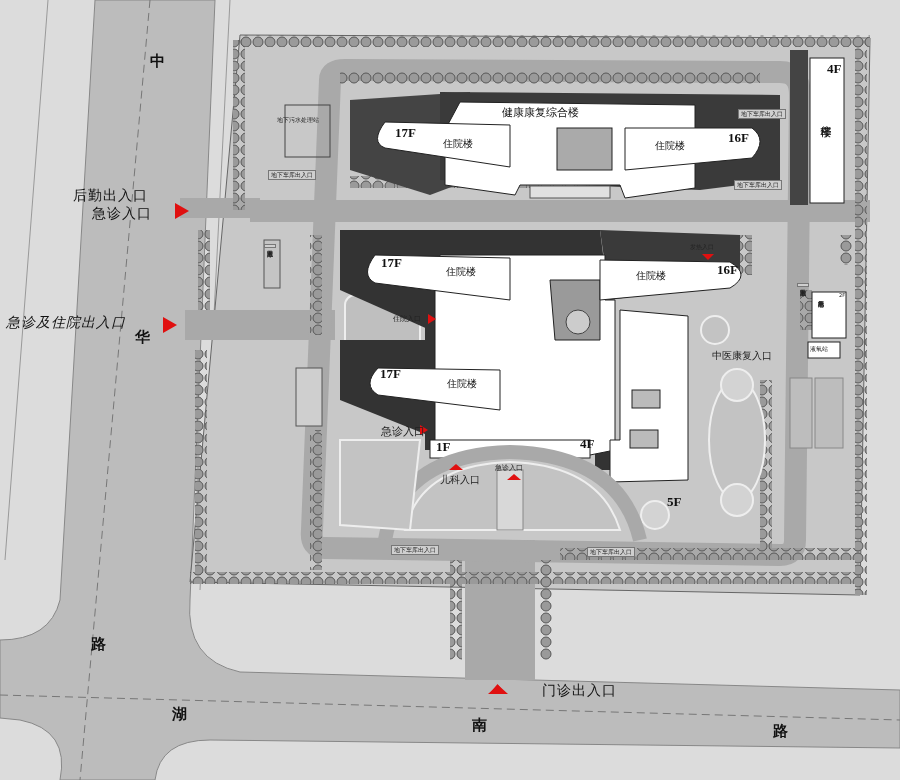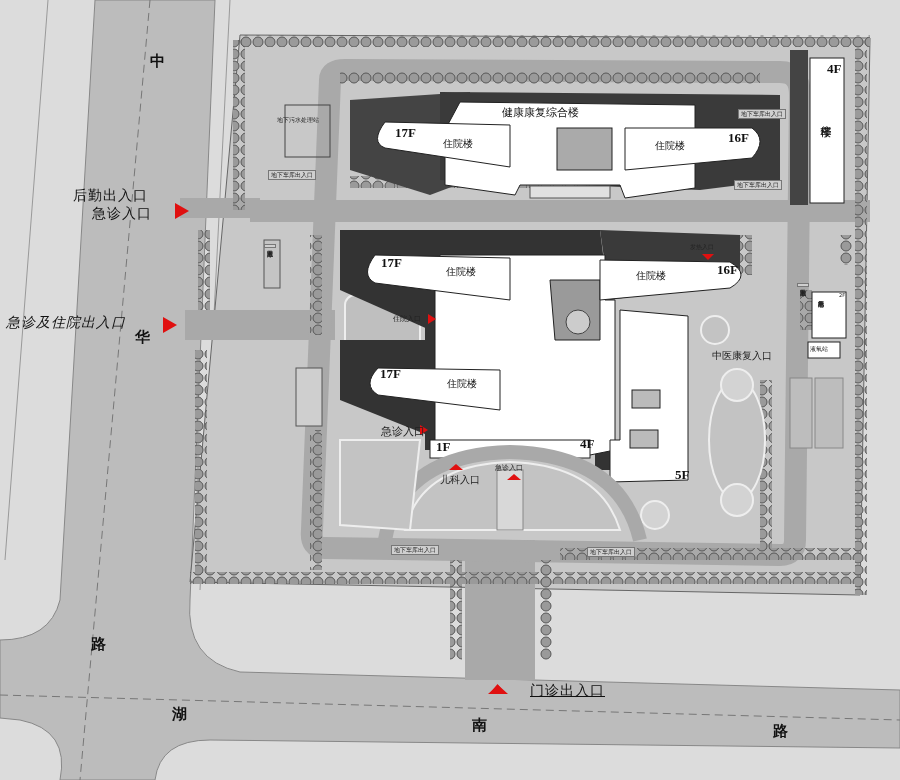--- a/index.html
+++ b/index.html
@@ -133,39 +133,39 @@
 <span class="lbl road" style="left:150px;top:54px;">中</span>
 <span class="lbl road" style="left:135px;top:330px;">华</span>
 <span class="lbl road" style="left:91px;top:637px;">路</span>
 <span class="lbl road" style="left:172px;top:707px;">湖</span>
 <span class="lbl road" style="left:472px;top:718px;">南</span>
 <span class="lbl road" style="left:773px;top:724px;">路</span>
 
 <span class="lbl big" style="left:73px;top:188px;">后勤出入口</span>
 <span class="lbl big" style="left:92px;top:206px;">急诊入口</span>
 <span class="lbl big" style="left:6px;top:315px;font-style:italic;">急诊及住院出入口</span>
-<span class="lbl big" style="left:530px;top:683px;text-decoration:underline;">门诊出入口</span>
+<span class="lbl big" style="left:542px;top:683px;">门诊出入口</span>
 
 <span class="lbl bldg" style="left:502px;top:107px;font-size:11px;">健康康复综合楼</span>
 <span class="lbl floor" style="left:395px;top:126px;">17F</span>
 <span class="lbl bldg" style="left:443px;top:139px;">住院楼</span>
 <span class="lbl floor" style="left:728px;top:131px;">16F</span>
 <span class="lbl bldg" style="left:655px;top:141px;">住院楼</span>
 <span class="lbl floor" style="left:827px;top:62px;">4F</span>
 <span class="lbl bldg vert" style="left:820px;top:117px;font-size:11px;">停车楼</span>
 
 <span class="lbl floor" style="left:381px;top:256px;">17F</span>
 <span class="lbl bldg" style="left:446px;top:267px;">住院楼</span>
 <span class="lbl floor" style="left:717px;top:263px;">16F</span>
 <span class="lbl bldg" style="left:636px;top:271px;">住院楼</span>
 <span class="lbl floor" style="left:380px;top:367px;">17F</span>
 <span class="lbl bldg" style="left:447px;top:379px;">住院楼</span>
 <span class="lbl floor" style="left:580px;top:437px;">4F</span>
 <span class="lbl floor" style="left:436px;top:440px;">1F</span>
-<span class="lbl floor" style="left:667px;top:468px;margin-left:8px;">5F</span>
+<span class="lbl floor" style="left:667px;top:495px;">5F</span>
 <span class="lbl tinyt vert" style="left:818px;top:296px;font-size:6px;">高压氧治疗中心</span>
 <span class="lbl tinyt" style="left:839px;top:293px;font-size:5px;">2F</span>
 <span class="lbl tinyt" style="left:810px;top:346px;font-size:6px;">液氧站</span>
 
 <span class="lbl tinyt" style="left:277px;top:117px;font-size:6px;">地下污水处理站</span>
 <span class="lbl tiny" style="left:268px;top:170px;">地下车库出入口</span>
 <span class="lbl tiny" style="left:738px;top:109px;">地下车库出入口</span>
 <span class="lbl tiny" style="left:734px;top:180px;">地下车库出入口</span>
 <span class="lbl tiny vert" style="left:264px;top:244px;">地下车库出入口</span>
 <span class="lbl tiny vert" style="left:797px;top:283px;">地下车库出入口</span>

